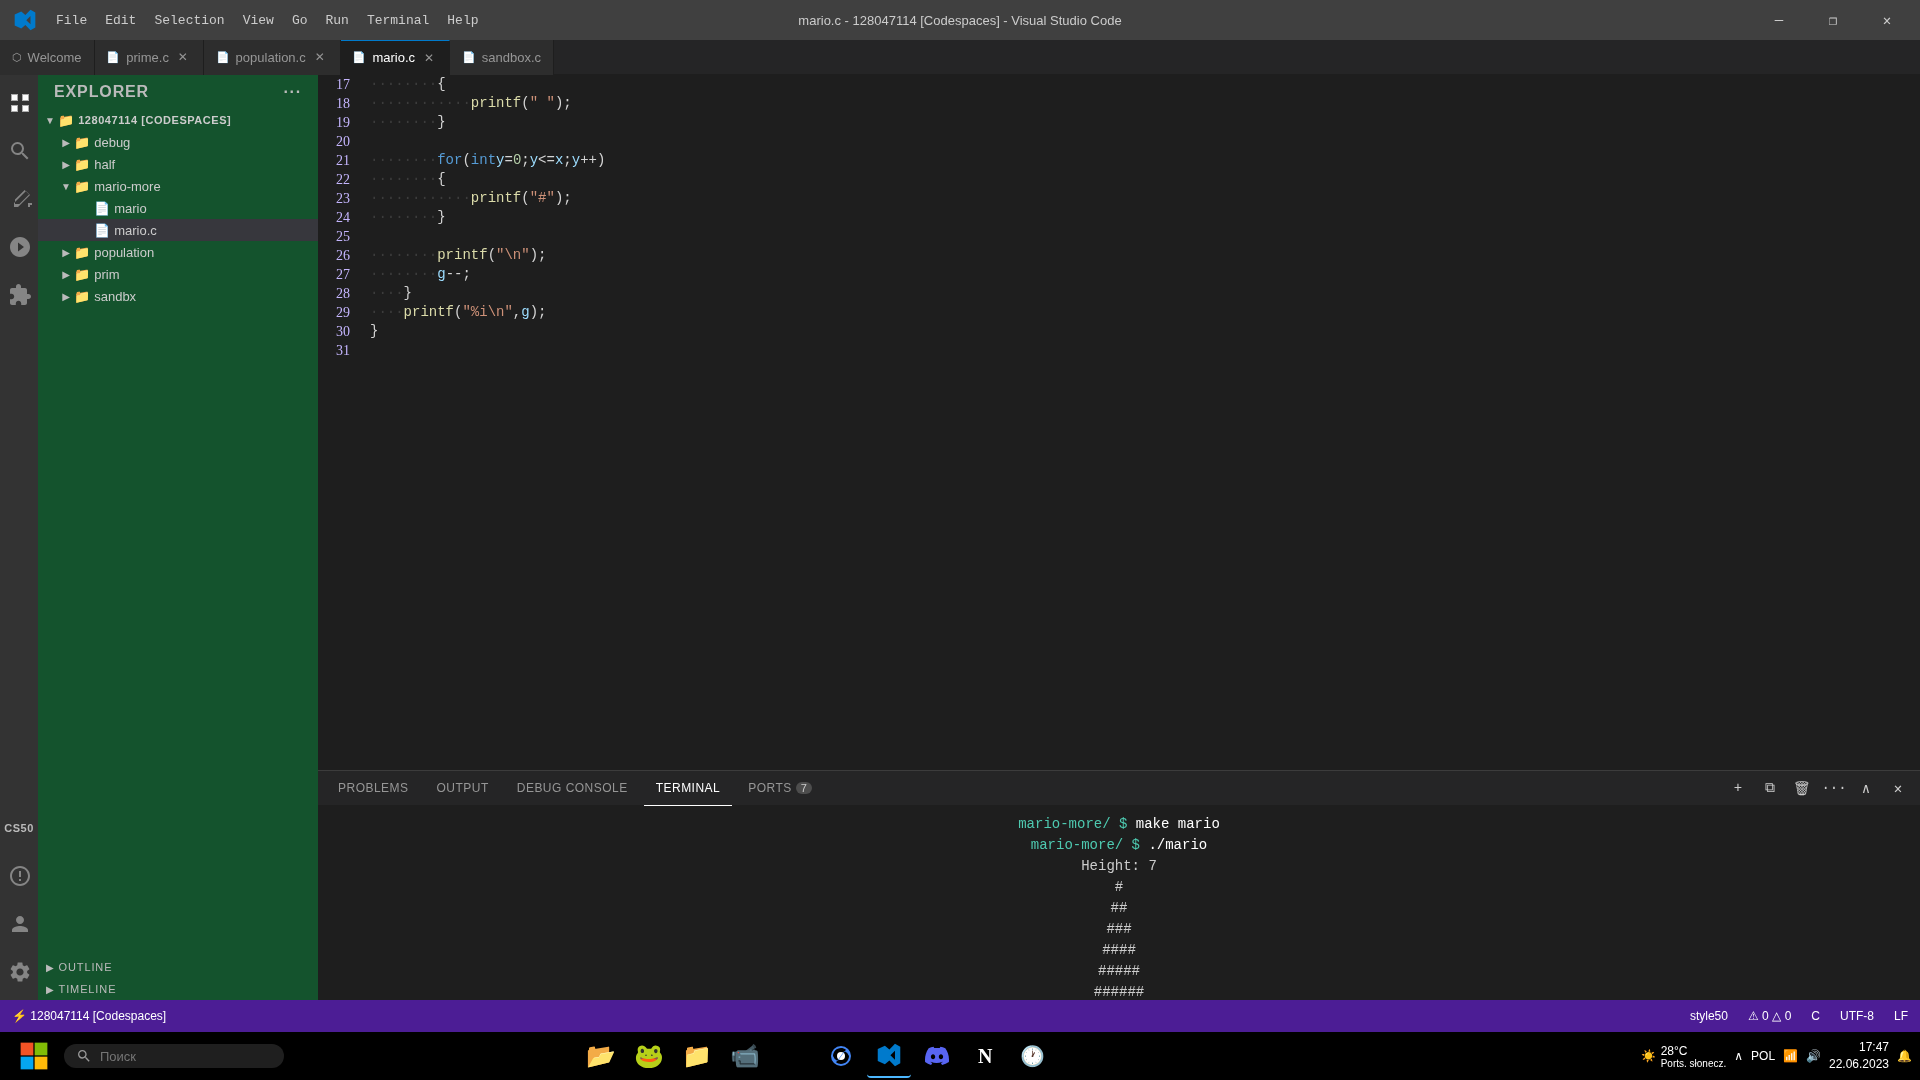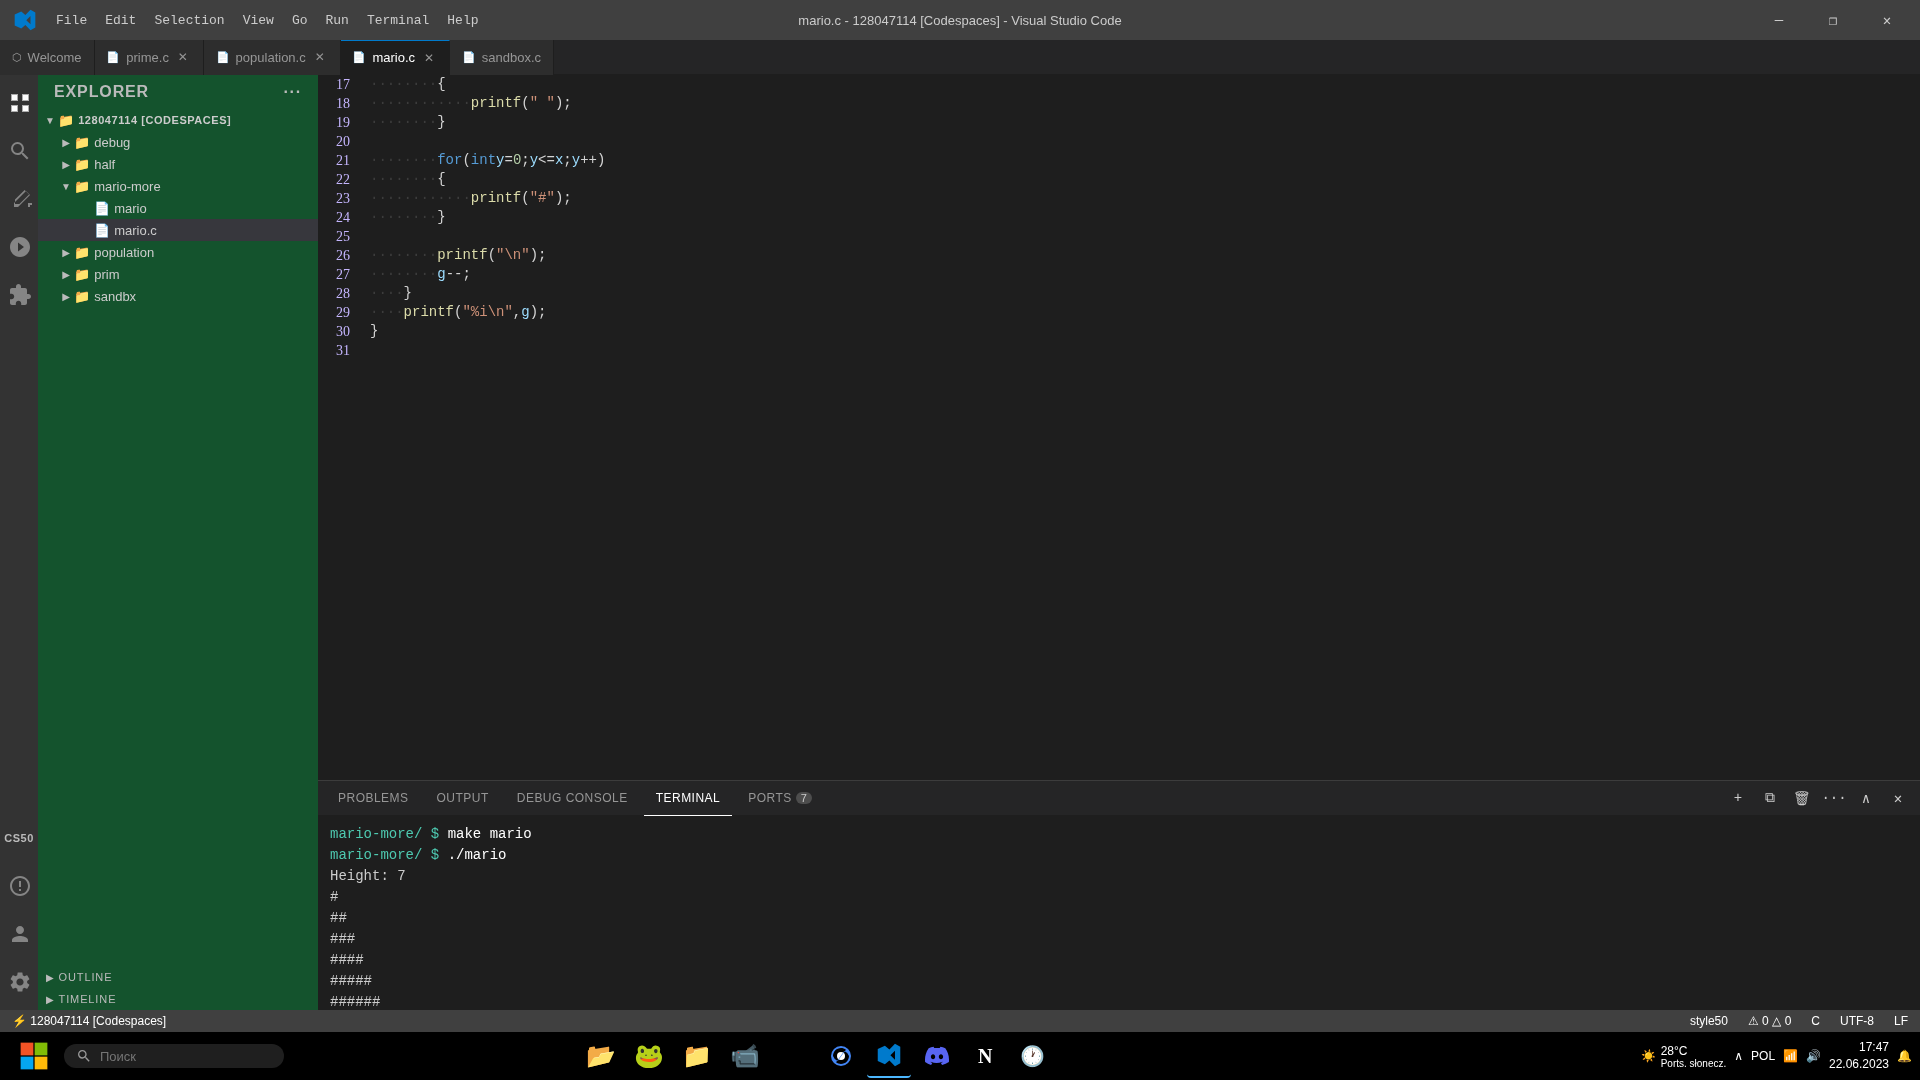--- a/index.html
+++ b/index.html
@@ -300,28 +300,29 @@
       font-size: 14px;
       border-radius: 4px;
     }
     .terminal-content {
       flex: 1;
       padding: 8px 12px;
       font-size: 14px;
       color: #cccccc;
       overflow-y: auto;
       line-height: 1.5;
+      text-align: center;
     }
     .terminal-content .prompt { color: #4ec9b0; }
     .terminal-content .cmd { color: #fff; }
 
     
     .statusbar {
-      height: 22px;
-      background: #404040;
+      height: 32px;
+      background: #4c1d95;
       display: flex;
       align-items: center;
       padding: 0 8px;
       font-size: 12px;
       color: #fff;
       font-family: sans-serif;
       flex-shrink: 0;
     }
     .statusbar-left { display: flex; align-items: center; gap: 8px; }
     .statusbar-right { margin-left: auto; display: flex; align-items: center; gap: 12px; }

